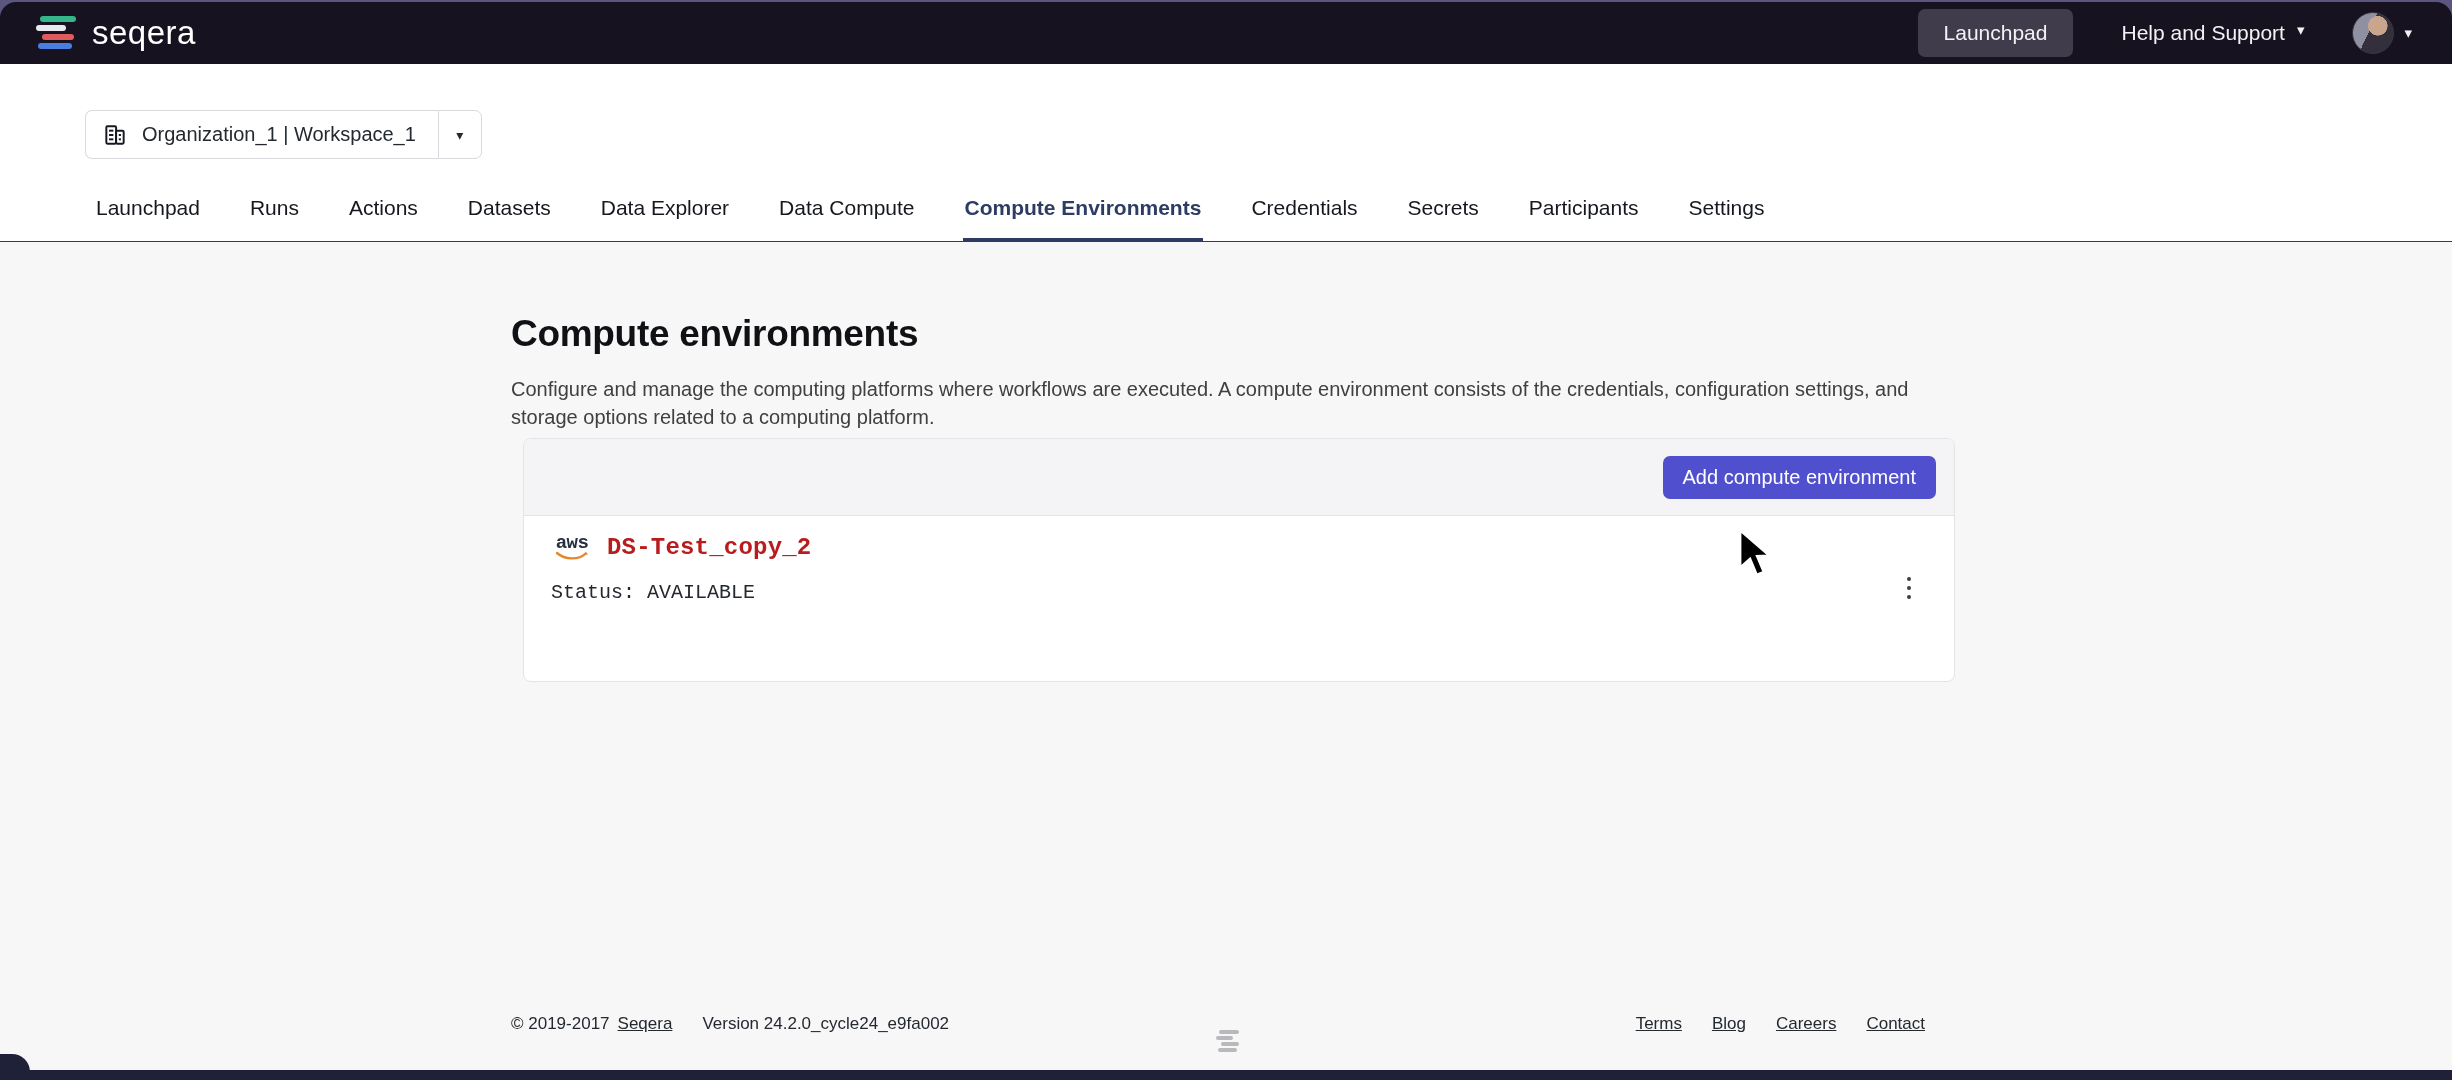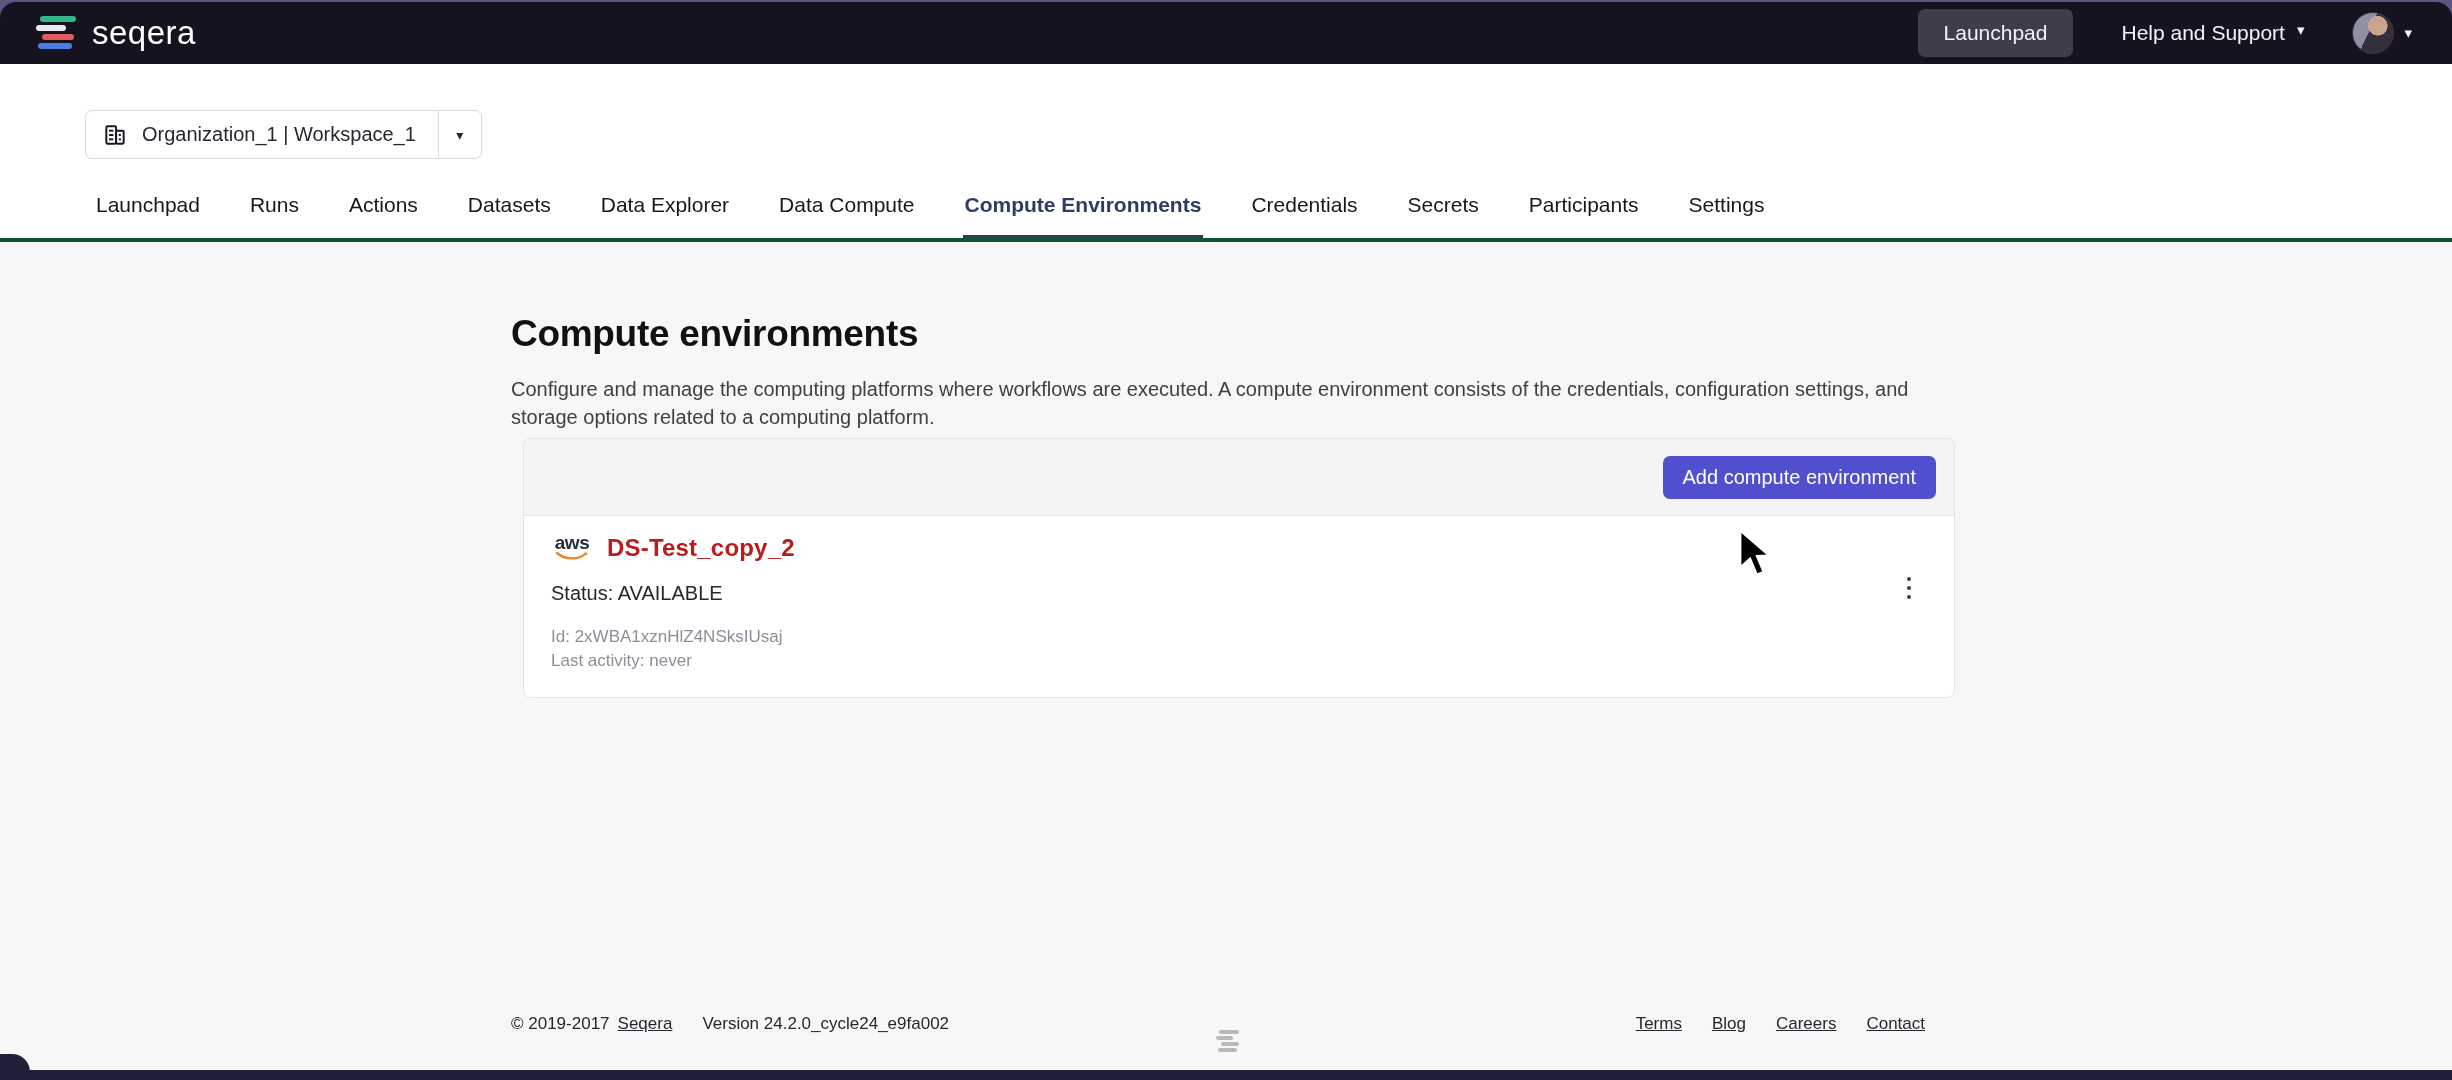--- a/index.html
+++ b/index.html
@@ -39,21 +39,21 @@
   .avatar {
     width:42px; height:42px; border-radius:50%;
     background:
       radial-gradient(circle at 62% 32%, #caa58d 0 26%, rgba(0,0,0,0) 27%),
       linear-gradient(115deg, #8f90a2 0 42%, #33303c 42% 100%);
     border:1px solid #3a3545;
   }
   
   .subheader {
     position:absolute; top:64px; left:0; width:100%; height:178px;
-    background:#ffffff; border-bottom:4px solid #14532d;
+    background:#ffffff; border-bottom:1px solid #14532d;
   }
   .ws-wrap { position:absolute; top:46px; left:85px; display:flex; height:49px; }
   .ws-selector {
     display:flex; align-items:center; gap:14px;
     border:1px solid #d9d9de; border-right:none; border-radius:7px 0 0 7px;
     background:#fff; padding:0 22px 0 16px; font-size:20px; color:#24292f; cursor:pointer;
   }
   .ws-caret {
     width:44px; border:1px solid #d9d9de; border-radius:0 7px 7px 0;
     display:flex; align-items:center; justify-content:center;
@@ -80,21 +80,21 @@
   .panel-toolbar {
     height:77px; background:#f4f4f6; border-radius:8px 8px 0 0;
     border-bottom:1px solid #e4e4e8;
     display:flex; align-items:center; justify-content:flex-end; padding:0 18px;
   }
   .add-btn {
     background:#5050ce; color:#fff; border:none; border-radius:7px;
     font-family:inherit; font-size:20px; font-weight:500;
     padding:10px 20px; cursor:pointer;
   }
-  .env-card { position:relative; padding:18px 0 24px 27px; min-height:165px; }
+  .env-card { position:relative; padding:18px 0 24px 27px; min-height:165px;font-family:Liberation Mono, monospace; }
   .env-title-row { display:flex; align-items:center; gap:14px; }
   .aws-icon { width:42px; position:relative; display:inline-block; text-align:center; }
   .aws-text { font-size:19px; font-weight:700; color:#252f3e; letter-spacing:-.5px; line-height:16px; display:block; }
   .aws-smile { display:block; margin:0 auto; }
   .env-name { font-size:24px; font-weight:700; color:#b91c1c; letter-spacing:.2px; }
   .env-status { margin-top:20px; font-size:20px; color:#24292f; }
   .env-meta { margin-top:20px; font-size:17px; color:#8a8f98; line-height:24px; }
   .kebab {
     position:absolute; top:52px; right:28px; width:34px; height:40px;
     background:none; border:none; cursor:pointer;
@@ -201,30 +201,20 @@
             <path d="M2 2 C 10 9, 24 9, 30 3" stroke="#e8862c" stroke-width="2.4" fill="none" stroke-linecap="round"></path>
             <path d="M30.5 0.5 L33 3.2 L29.4 4.4 Z" fill="#e8862c"></path>
           </svg>
         </span>
         <span class="env-name">DS-Test_copy_2</span>
       </div>
       <div class="env-status">
         <span>Status:</span>
         <span>AVAILABLE</span>
       </div>
-      <div class="env-meta">
-        <div>
-          <span>Id:</span>
-          <span>2xWBA1xznHlZ4NSksIUsaj</span>
-        </div>
-        <div>
-          <span>Last activity:</span>
-          <span>never</span>
-        </div>
-      </div>
       <button class="kebab">
           <i></i>
           <i></i>
           <i></i>
         </button>
     </div>
   </section>
 </main>
 
 <footer class="footer">

